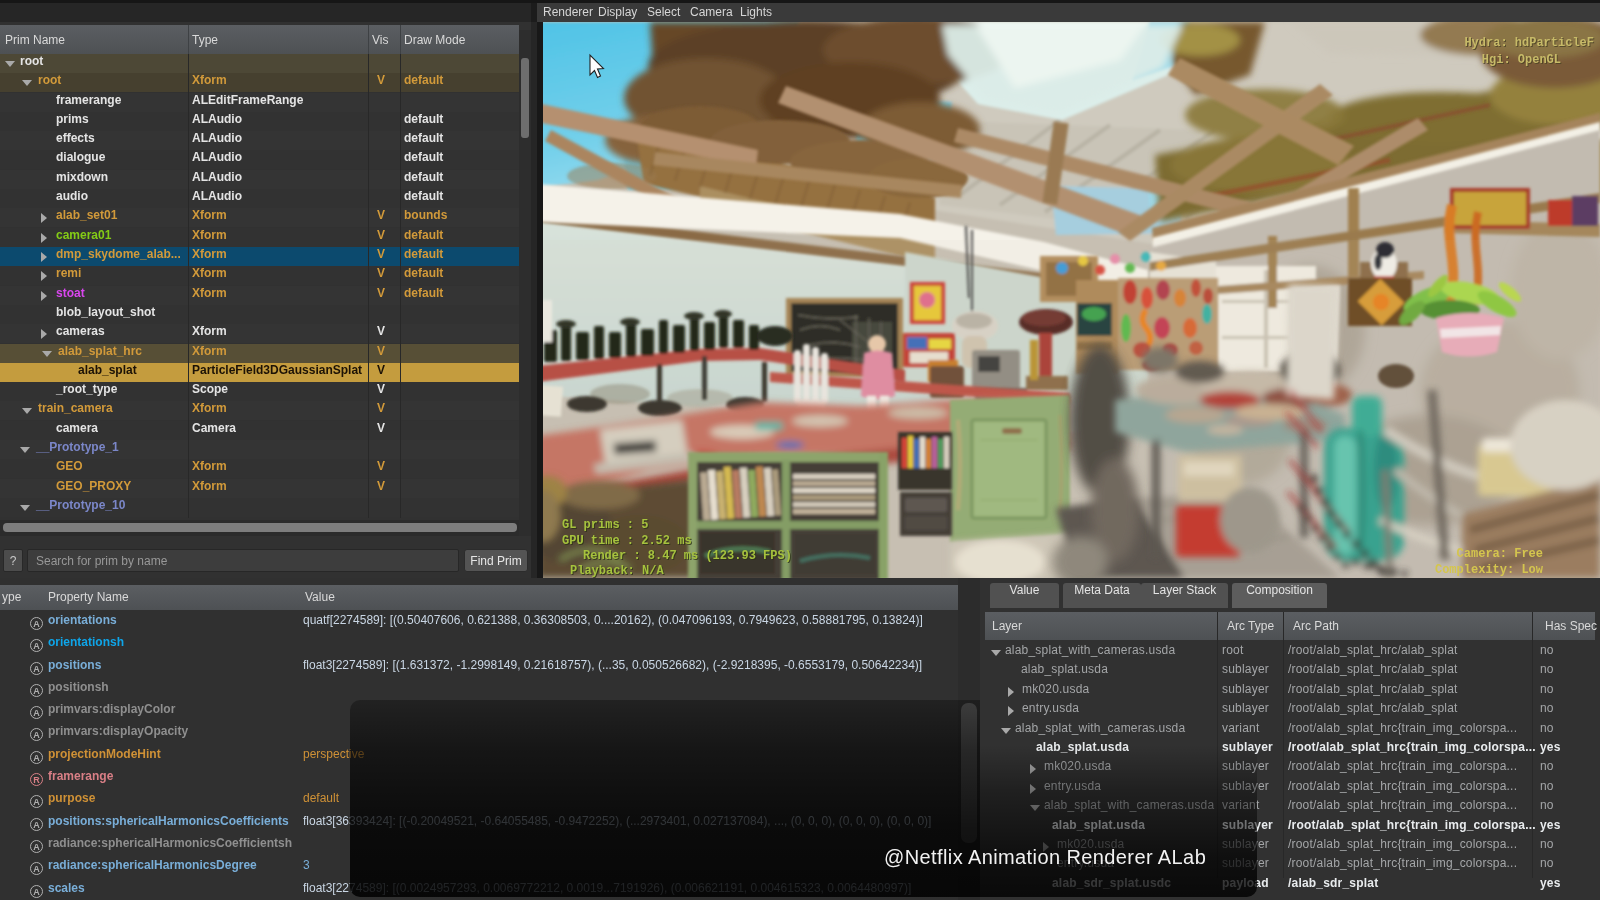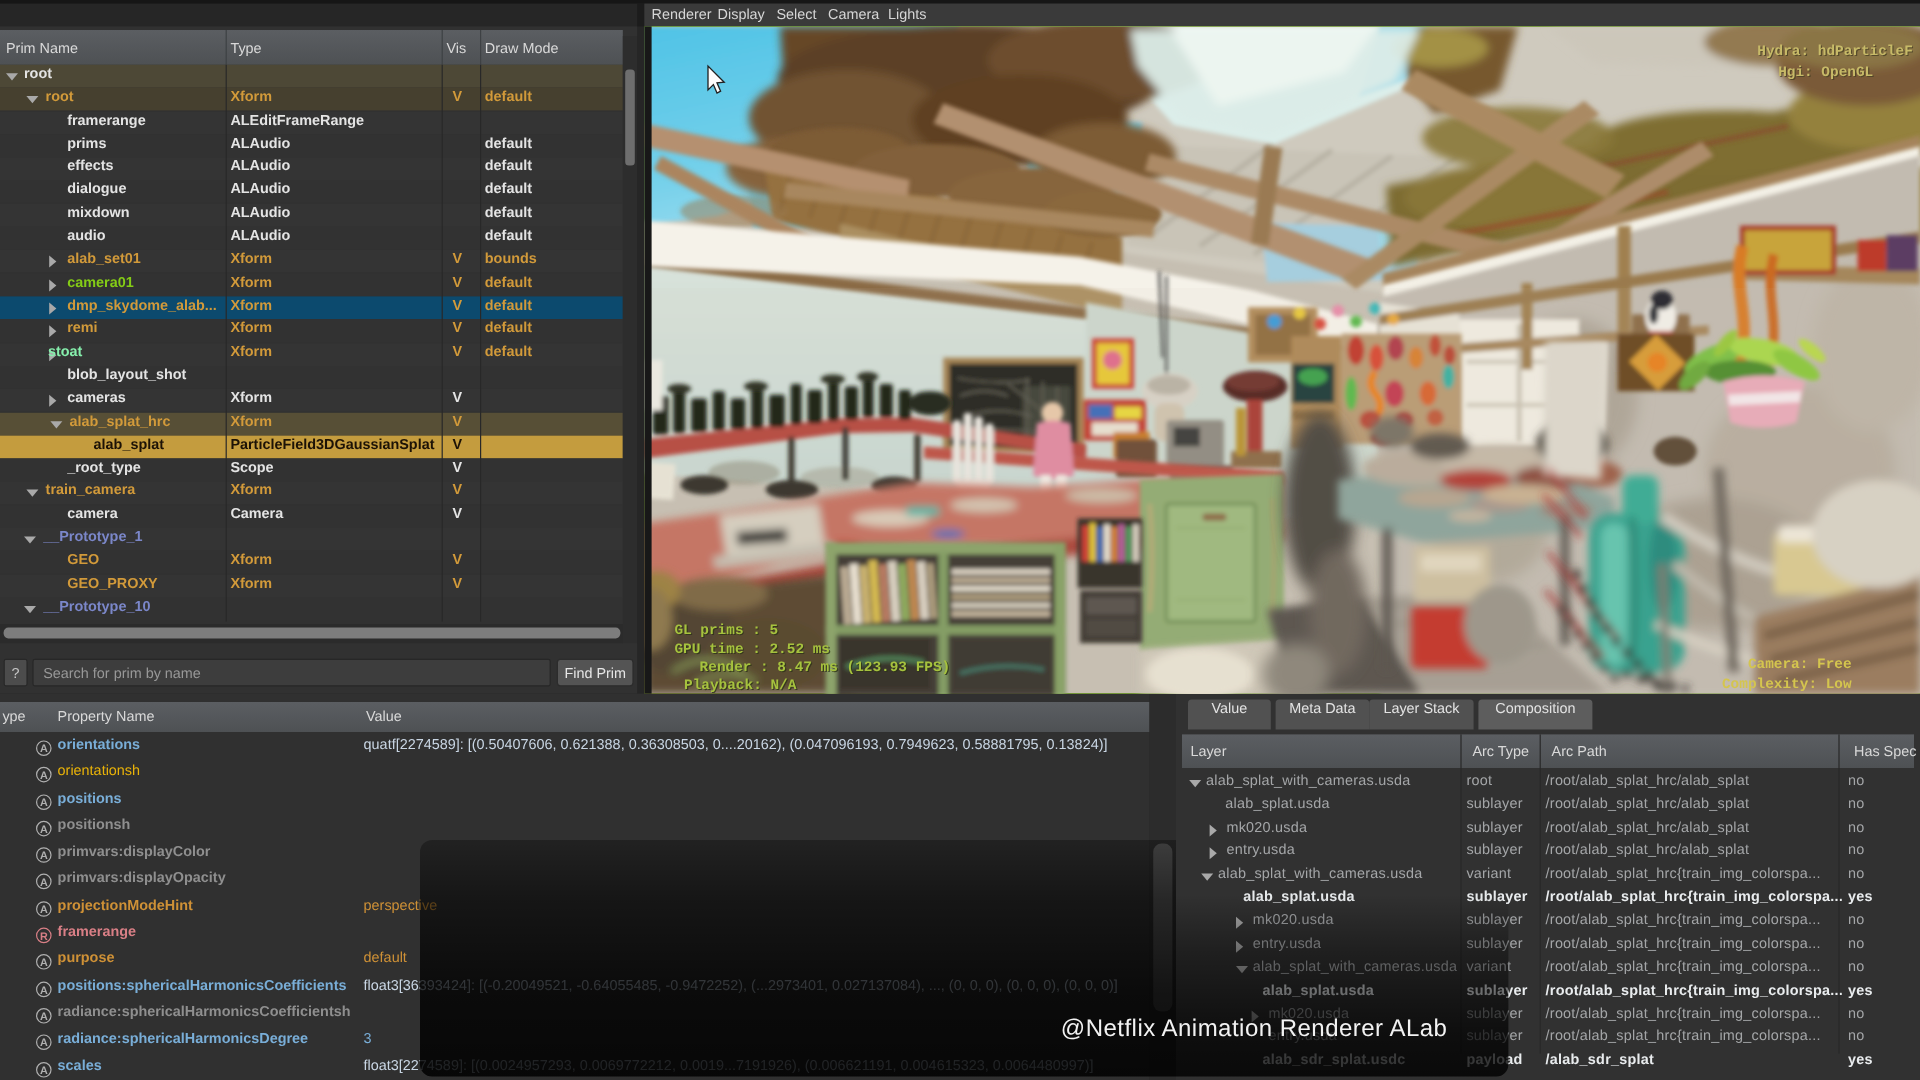--- a/index.html
+++ b/index.html
@@ -106,21 +106,21 @@
         </div>
       <div class="row" style="top:212px;width:519px;background:#323232;">
           <span class="arr ar" style="left:41px"></span>
           <span class="nm" style="left:56px;color:#d29a3a">remi</span>
           <span class="nm" style="left:192px;color:#d29a3a">Xform</span>
           <span class="nm" style="left:377px;color:#d29a3a">V</span>
           <span class="nm" style="left:404px;color:#d29a3a">default</span>
         </div>
       <div class="row" style="top:232px;width:519px;background:#343434;">
           <span class="arr ar" style="left:41px"></span>
-          <span class="nm" style="left:40px;color:#86efac">stoat</span>
+          <span class="nm" style="left:56px;color:#d946ef">stoat</span>
           <span class="nm" style="left:192px;color:#d29a3a">Xform</span>
           <span class="nm" style="left:377px;color:#d29a3a">V</span>
           <span class="nm" style="left:404px;color:#d29a3a">default</span>
         </div>
       <div class="row" style="top:251px;width:519px;background:#323232;">
           <span class="nm" style="left:56px;color:#e4e4e4">blob_layout_shot</span>
         </div>
       <div class="row" style="top:270px;width:519px;background:#343434;">
           <span class="arr ar" style="left:41px"></span>
           <span class="nm" style="left:56px;color:#e4e4e4">cameras</span>
@@ -192,25 +192,26 @@
       <span class="abs" style="left:305px;top:5px">Value</span>
     </div>
     <div class="abs" style="left:0;top:32px;width:958px;height:290px">
       <div class="prow" style="top:3px;width:958px;">
           <span class="icn" style="left:30px;border-color:#b0b0b0;color:#b0b0b0">A</span>
           <span class="nm" style="left:48px;color:#79aed8;font-weight:700">orientations</span>
           <span class="nm" style="left:303px;color:#c9d6e4">quatf[2274589]: [(0.50407606, 0.621388, 0.36308503, 0....20162), (0.047096193, 0.7949623, 0.58881795, 0.13824)]</span>
         </div>
       <div class="prow" style="top:25px;width:958px;">
           <span class="icn" style="left:30px;border-color:#b0b0b0;color:#b0b0b0">A</span>
-          <span class="nm" style="left:48px;color:#eab308;font-weight:400">orientationsh</span>
+          <span class="nm" style="left:48px;color:#0ea5e9;font-weight:700">orientationsh</span>
         </div>
       <div class="prow" style="top:48px;width:958px;">
           <span class="icn" style="left:30px;border-color:#b0b0b0;color:#b0b0b0">A</span>
           <span class="nm" style="left:48px;color:#79aed8;font-weight:700">positions</span>
+          <span class="nm" style="left:303px;color:#c9d6e4">float3[2274589]: [(1.631372, -1.2998149, 0.21618757), (...35, 0.050526682), (-2.9218395, -0.6553179, 0.50642234)]</span>
         </div>
       <div class="prow" style="top:70px;width:958px;">
           <span class="icn" style="left:30px;border-color:#b0b0b0;color:#b0b0b0">A</span>
           <span class="nm" style="left:48px;color:#8f8f8f;font-weight:700">positionsh</span>
         </div>
       <div class="prow" style="top:92px;width:958px;">
           <span class="icn" style="left:30px;border-color:#b0b0b0;color:#b0b0b0">A</span>
           <span class="nm" style="left:48px;color:#8f8f8f;font-weight:700">primvars:displayColor</span>
         </div>
       <div class="prow" style="top:114px;width:958px;">

